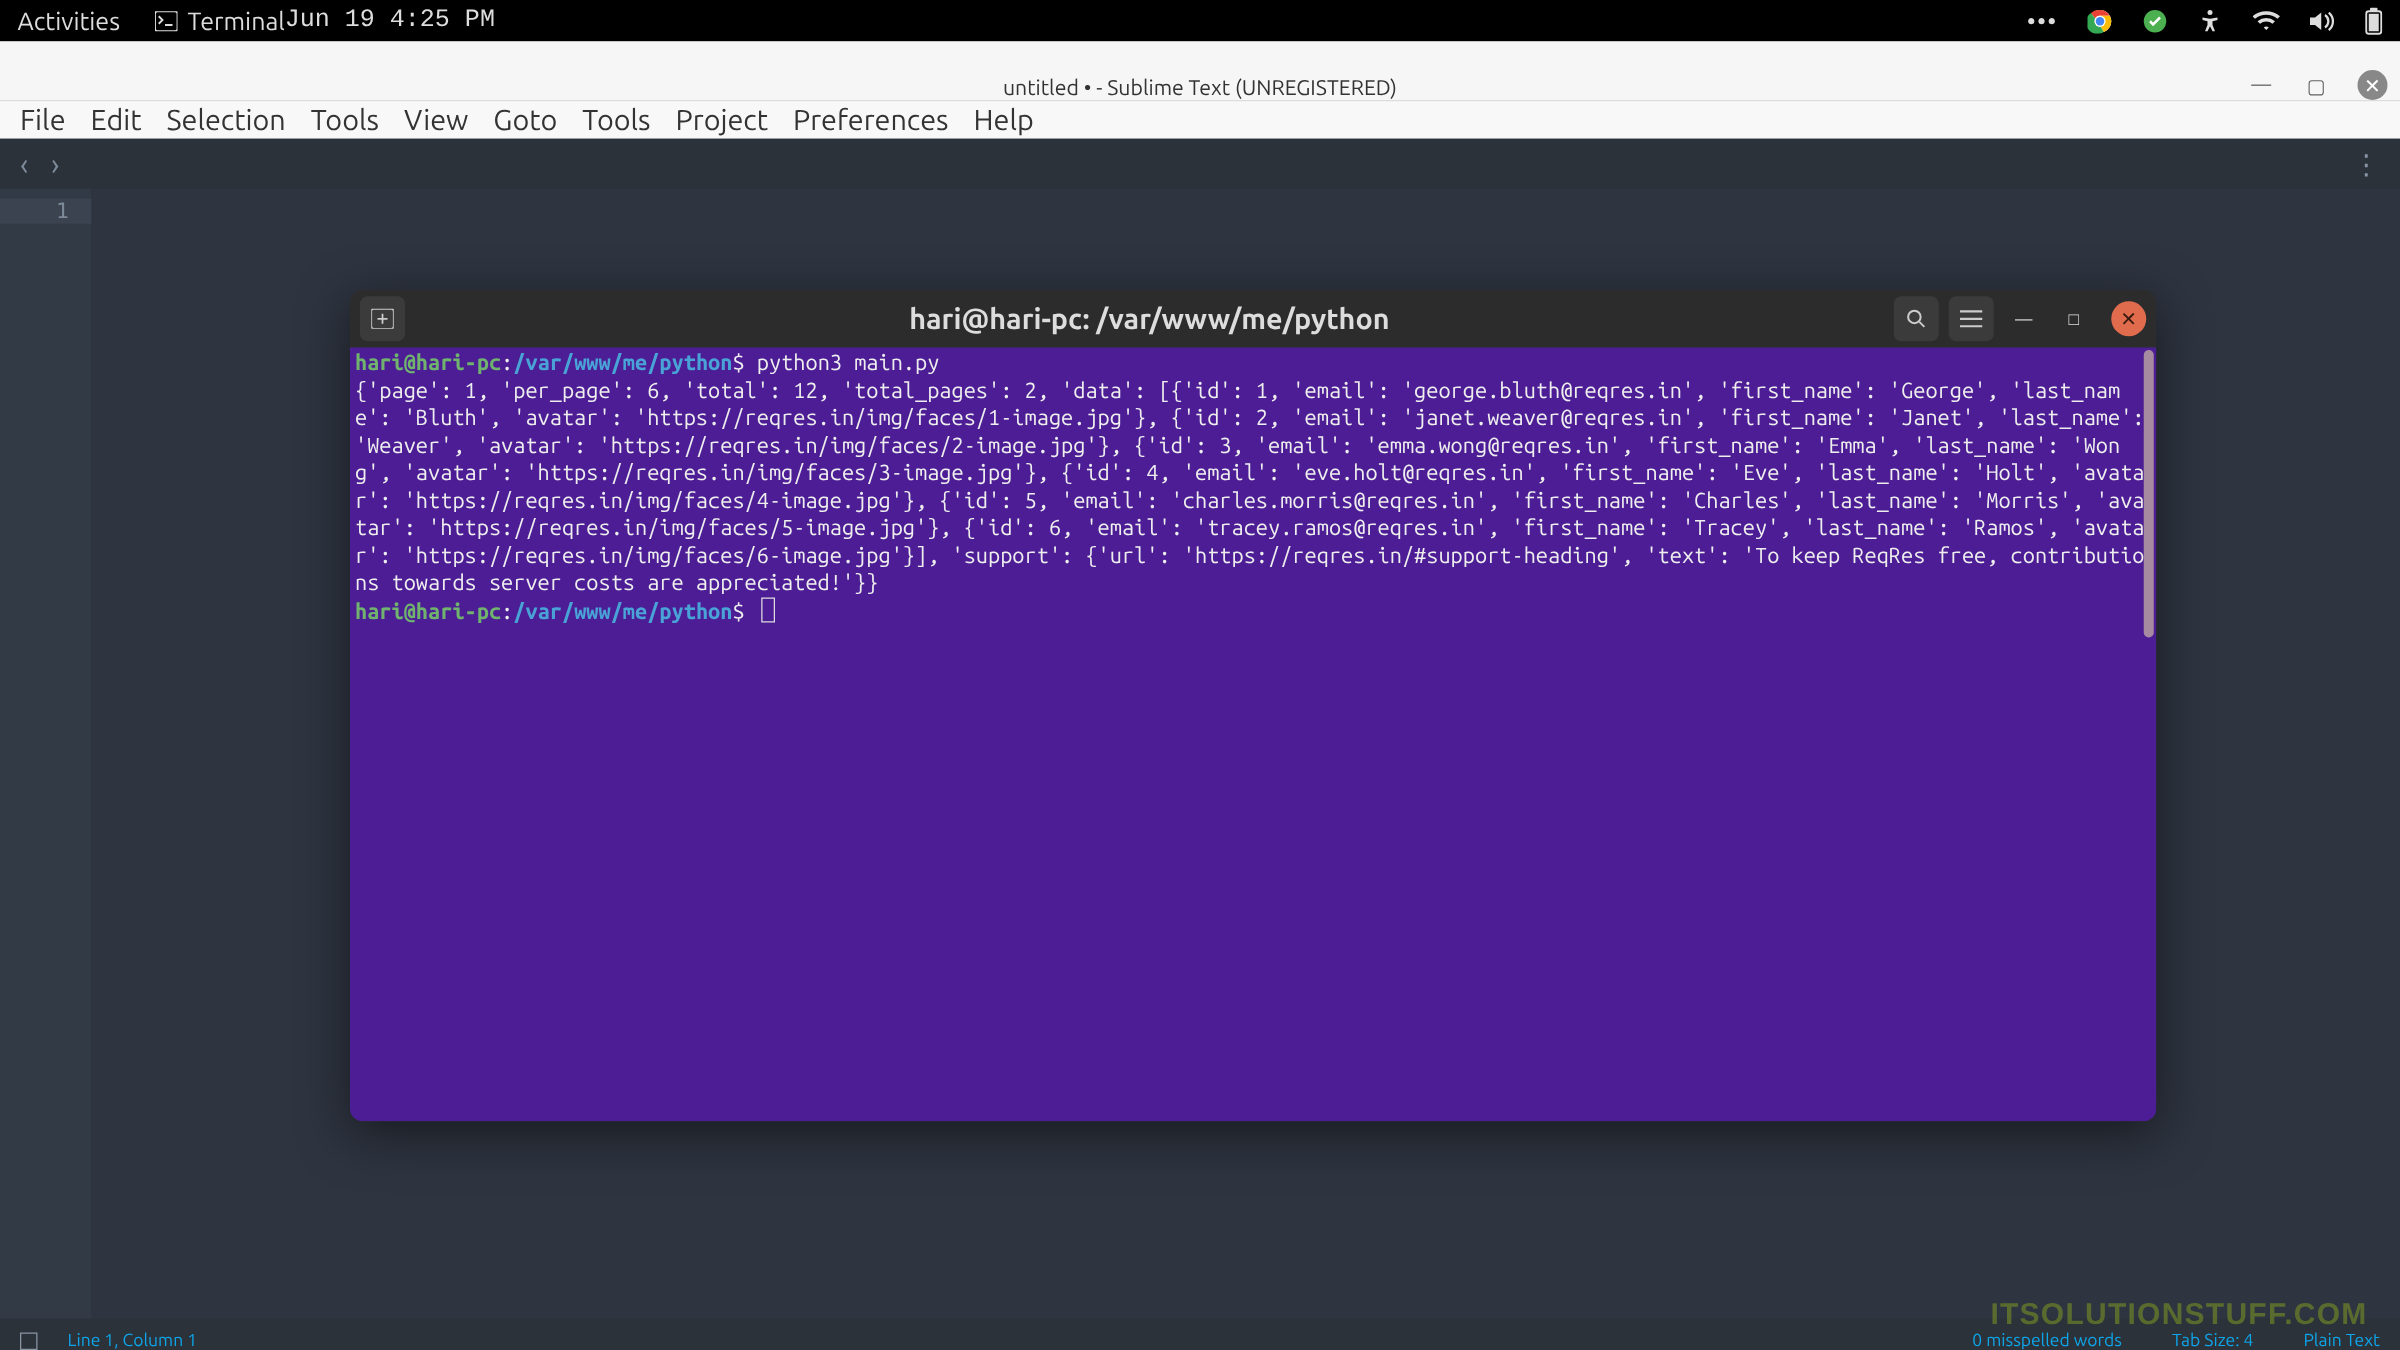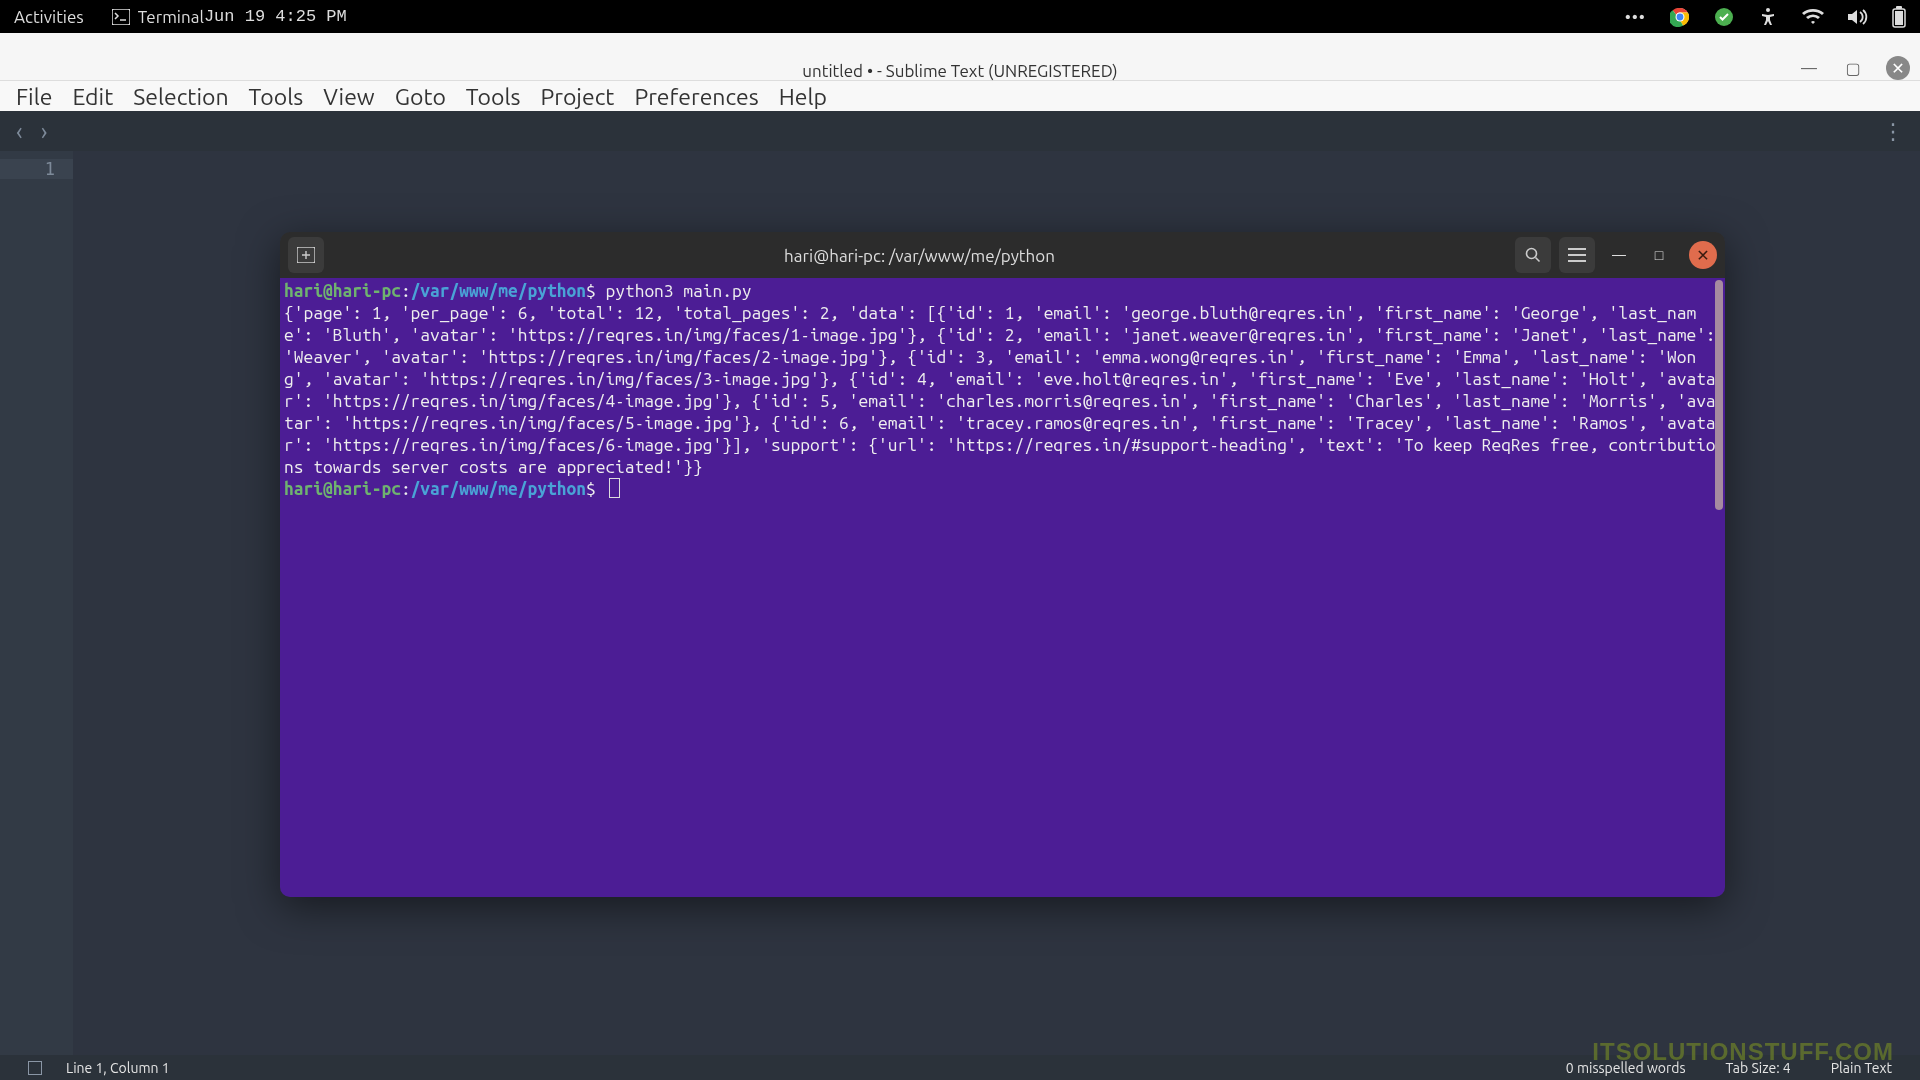--- a/index.html
+++ b/index.html
@@ -6,21 +6,21 @@
 body {
   width: 1920px; height: 1080px;
   font-family: Ubuntu, sans-serif;
   background: #2e3440;
   overflow: hidden;
   transform-origin: top left;
 }
 .gnome-top {
   height: 33px; background: #000; color: #ddd;
   display: flex; align-items: center; padding: 0 14px;
-  font-size: 17px;
+  font-size: 20px;
 }
 .gnome-left { display: flex; gap: 28px; align-items: center; }
 .gnome-left .app-ind { display: flex; align-items: center; gap: 8px; }
 .gnome-center { flex: 1; text-align: left; font-family: Liberation Mono, monospace; }
 .gnome-right { display: flex; align-items: center; gap: 24px; }
 .dots { letter-spacing: 1px; }
 
 .sublime-window {
   position: absolute; top: 33px; left: 0; right: 0; bottom: 0;
   display: flex; flex-direction: column;
@@ -48,38 +48,38 @@
 .sublime-editor {
   flex: 1; background: #2e3440; position: relative;
 }
 .gutter {
   position: absolute; left: 0; top: 0; bottom: 0; width: 73px;
   background: #323a45; color: #7d8a99; font-family: monospace; font-size: 17px;
   padding-top: 8px; text-align: right; padding-right: 18px;
 }
 .gutter .ln1 { background: #3a434f; display:block; padding-right: 18px; margin-right: -18px; }
 .sublime-status {
-  height: 25px; background: #2b323a; color: #e5e5e5; font-size: 14px;
-  display: flex; align-items: center; gap: 24px; padding: 0 28px;
+  height: 25px; background: #2b323a; color: #0ea5e9; font-size: 14px;
+  display: flex; align-items: flex-end; gap: 24px; padding: 0 16px;
 }
 .sublime-status .right { margin-left: auto; display: flex; gap: 40px; }
 .status-icon { width: 14px; height: 14px; border: 1px solid #8a96a5; }
 
 .terminal-window {
   position: absolute; left: 280px; top: 232px; width: 1445px; height: 665px;
   border-radius: 10px; overflow: hidden;
   box-shadow: 0 10px 40px rgba(0,0,0,.5);
   display: flex; flex-direction: column;
 }
 .term-titlebar {
   height: 46px; background: #2c2c2c; display: flex; align-items: center;
   padding: 0 8px; color: #ddd;
 }
 .term-title-left, .term-title-right { display: flex; align-items: center; gap: 8px; }
-.term-title-center { flex: 1; text-align: center; font-size: 17px; font-weight: 400; }
+.term-title-center { flex: 1; text-align: center; font-size: 23px; font-weight: 700; }
 .term-btn {
   width: 36px; height: 36px; border-radius: 6px; background: #3b3b3b;
   display: flex; align-items: center; justify-content: center; color: #ddd; font-size: 18px;
 }
 .term-winbtn { width: 32px; text-align: center; font-size: 14px; color: #ddd; }
 .term-close { width: 28px; height: 28px; border-radius: 50%; background: #e06c4d; color: #3a1b10; display:flex; align-items:center; justify-content:center; font-size: 16px; margin-left: 6px; }
 .term-body {
   flex: 1; background: #4c1d95; color: #eee; font-family: "Ubuntu Mono", monospace;
   font-size: 17.4px; line-height: 22px; padding: 2px 4px;
   white-space: pre-wrap; word-break: break-all; position: relative;

